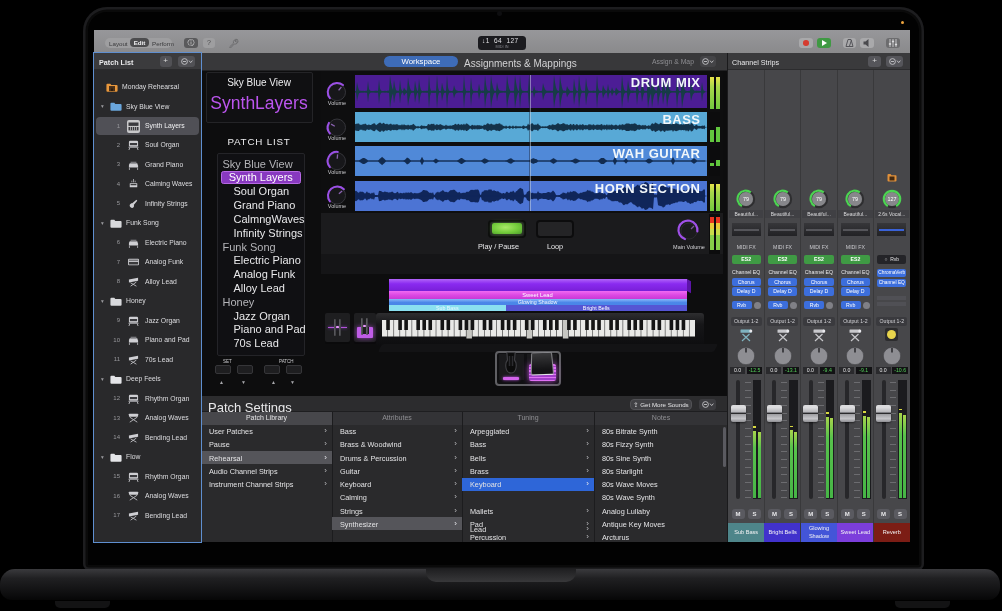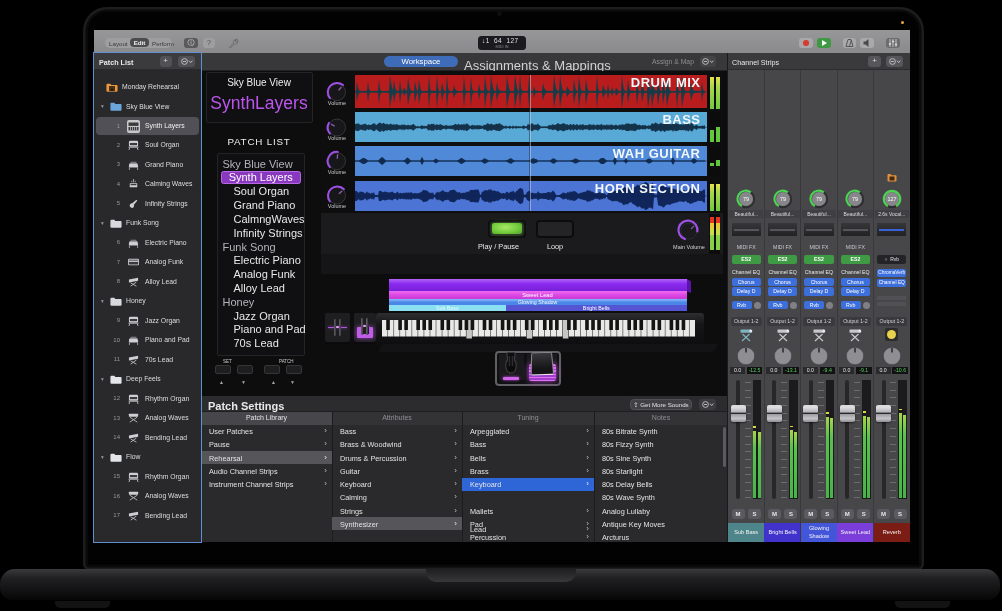--- a/index.html
+++ b/index.html
@@ -48,21 +48,21 @@
       </g>
       <g stroke="#dcdcde" stroke-width="1.6">
         <line x1="0.9" y1="5" x2="3.1" y2="5"></line>
         <line x1="3.9" y1="2.5" x2="6.1" y2="2.5"></line>
         <line x1="6.9" y1="5.5" x2="9.1" y2="5.5"></line>
       </g>
     </svg>
 
   <div class="abs" style="left:201px;top:52.5px;width:527px;height:18.5px;background:#38383a;border-bottom:1px solid #222224"></div>
   <div class="abs" style="left:384px;top:55.8px;width:74px;height:11.5px;background:#3e6cb8;border-radius:6px;text-align:center;font-size:7.8px;color:#fff;line-height:11.5px">Workspace</div>
-  <div class="abs" style="left:464px;top:58px;font-size:13px;color:#d2d2d4">Assignments &amp; Mappings</div>
+  <div class="abs" style="left:464px;top:58px;font-size:10px;color:#d2d2d4">Assignments &amp; Mappings</div>
   <div class="abs" style="left:652px;top:58.2px;font-size:6.8px;color:#8e8e92">Assign &amp; Map</div>
   <div class="abs" style="left:700px;top:56px;width:16px;height:11px;background:#444447;border-radius:3px;font-size:7px;color:#c8c8cc;text-align:center;line-height:11px"><svg width="12" height="7" style="margin-top:2px">
         <g fill="none" stroke="#c6c6ca" stroke-width="0.9">
           <circle cx="3.5" cy="3.5" r="2.9"></circle>
           <line x1="1.9" y1="3.5" x2="5.1" y2="3.5"></line>
           <path d="M8 2.6 L9.7 4.6 L11.4 2.6"></path>
         </g>
       </svg></div>
 
   <div class="abs" style="left:201px;top:71px;width:527px;height:325px;background:#0d0d0e"></div>
@@ -93,21 +93,21 @@
   <div class="abs" style="left:237px;top:365px;width:16px;height:9px;background:#1e1e20;border:1px solid #363639;border-radius:2px"></div>
   <div class="abs" style="left:264px;top:365px;width:16px;height:9px;background:#1e1e20;border:1px solid #363639;border-radius:2px"></div>
   <div class="abs" style="left:286px;top:365px;width:16px;height:9px;background:#1e1e20;border:1px solid #363639;border-radius:2px"></div>
   <div class="abs" style="left:219px;top:379px;font-size:5px;color:#a8a8ac">▲</div>
   <div class="abs" style="left:241px;top:379px;font-size:5px;color:#a8a8ac">▼</div>
   <div class="abs" style="left:271px;top:379px;font-size:5px;color:#a8a8ac">▲</div>
   <div class="abs" style="left:290px;top:379px;font-size:5px;color:#a8a8ac">▼</div>
 
   <div class="abs" style="left:321px;top:71px;width:402px;height:184px;background:#0e0e0f"></div>
   <div class="abs" style="left:321px;top:213px;width:402px;height:42px;background:#1b1b1d"></div>
-<div style="position:absolute;left:355px;top:74.5px;width:351.5px;height:33.5px;background:#b91c1c;overflow:hidden">
+<div style="position:absolute;left:355px;top:74.5px;width:351.5px;height:33.5px;background:#4c1d95;overflow:hidden">
 <svg width="351.5" height="33.5" style="position:absolute;left:0;top:0">
         <polygon points="0,15.9 1,16.1 2,7.1 3,12.0 4,15.3 5,15.7 6,15.8 7,15.9 8,15.7 9,15.9 10,16.0 11,15.8 12,15.8 13,6.0 14,13.9 15,15.6 16,15.9 17,16.0 18,15.9 19,16.0 20,15.8 21,15.7 22,15.7 23,16.0 24,4.6 25,13.6 26,15.6 27,16.0 28,16.0 29,15.9 30,15.7 31,16.1 32,16.1 33,15.6 34,15.7 35,0.4 36,7.6 37,12.3 38,15.0 39,5.0 40,11.4 41,14.9 42,15.7 43,15.7 44,15.8 45,4.7 46,13.3 47,16.0 48,15.8 49,12.4 50,14.2 51,15.3 52,15.7 53,2.5 54,8.7 55,13.1 56,15.5 57,15.7 58,16.0 59,15.7 60,5.8 61,11.6 62,15.3 63,16.0 64,4.0 65,11.0 66,15.0 67,16.1 68,16.0 69,15.7 70,16.0 71,15.7 72,15.7 73,15.8 74,0.3 75,12.5 76,15.7 77,15.8 78,15.6 79,15.8 80,15.6 81,16.0 82,0.3 83,12.3 84,16.0 85,15.9 86,15.7 87,7.6 88,12.5 89,15.4 90,15.7 91,16.1 92,0.3 93,12.4 94,15.8 95,15.7 96,15.9 97,15.9 98,15.6 99,10.3 100,13.4 101,15.3 102,15.6 103,16.0 104,16.0 105,15.9 106,16.1 107,15.9 108,15.6 109,0.3 110,12.5 111,15.7 112,16.1 113,15.8 114,16.1 115,15.9 116,2.5 117,13.1 118,15.6 119,16.0 120,15.7 121,15.9 122,16.1 123,15.8 124,8.4 125,14.1 126,15.9 127,15.6 128,15.6 129,15.8 130,0.3 131,9.2 132,14.3 133,15.8 134,15.8 135,15.7 136,0.3 137,7.4 138,12.3 139,15.2 140,16.0 141,15.8 142,7.1 143,12.5 144,15.1 145,15.6 146,15.7 147,15.8 148,15.9 149,16.0 150,15.8 151,16.0 152,0.3 153,7.7 154,12.7 155,15.5 156,15.9 157,15.8 158,16.1 159,15.6 160,0.3 161,7.0 162,12.6 163,15.4 164,16.0 165,0.3 166,12.5 167,15.6 168,15.7 169,15.9 170,16.0 171,15.9 172,15.9 173,15.6 174,1.6 175,12.7 176,15.8 177,16.0 178,15.9 179,10.4 180,14.8 181,15.7 182,15.6 183,16.1 184,16.0 185,16.1 186,16.0 187,15.7 188,8.1 189,11.7 190,14.2 191,15.5 192,15.7 193,15.8 194,15.7 195,15.7 196,15.7 197,16.1 198,15.8 199,0.3 200,7.3 201,12.4 202,15.0 203,15.8 204,16.0 205,0.3 206,7.5 207,12.4 208,15.4 209,15.6 210,15.8 211,15.9 212,11.0 213,13.2 214,14.6 215,15.9 216,15.7 217,16.0 218,16.1 219,3.5 220,11.1 221,15.1 222,15.9 223,15.9 224,0.3 225,9.2 226,14.4 227,16.0 228,15.8 229,15.7 230,16.1 231,3.0 232,10.7 233,14.6 234,15.9 235,15.7 236,15.8 237,15.9 238,15.6 239,15.7 240,15.7 241,15.9 242,0.4 243,12.4 244,15.8 245,15.6 246,15.9 247,16.0 248,10.1 249,12.9 250,14.8 251,15.8 252,15.8 253,9.1 254,14.7 255,15.8 256,16.1 257,12.2 258,15.1 259,15.9 260,15.9 261,12.5 262,14.1 263,15.1 264,16.0 265,16.0 266,15.9 267,0.3 268,9.4 269,14.3 270,15.8 271,16.1 272,15.7 273,5.1 274,11.7 275,14.8 276,15.7 277,15.6 278,15.6 279,15.8 280,16.0 281,15.8 282,3.6 283,13.1 284,16.0 285,16.0 286,15.7 287,6.6 288,11.8 289,15.3 290,15.9 291,15.8 292,15.9 293,0.3 294,7.6 295,12.6 296,15.3 297,0.7 298,8.0 299,12.9 300,15.0 301,15.6 302,15.6 303,2.5 304,10.5 305,14.5 306,16.0 307,16.0 308,3.8 309,11.1 310,15.1 311,15.8 312,1.3 313,8.3 314,13.0 315,15.3 316,15.8 317,16.0 318,16.0 319,16.0 320,15.9 321,15.8 322,0.3 323,12.3 324,16.1 325,16.0 326,16.0 327,0.3 328,7.2 329,12.4 330,15.2 331,15.7 332,16.1 333,15.9 334,15.8 335,15.8 336,7.6 337,11.4 338,14.2 339,15.3 340,15.9 341,15.6 342,15.7 343,15.8 344,15.8 345,15.9 346,15.9 347,7.1 348,14.1 349,15.9 350,15.8 350,17.7 349,17.6 348,19.4 347,26.4 346,17.6 345,17.6 344,17.7 343,17.7 342,17.8 341,17.9 340,17.6 339,18.2 338,19.3 337,22.1 336,25.9 335,17.7 334,17.7 333,17.6 332,17.4 331,17.8 330,18.3 329,21.1 328,26.3 327,33.2 326,17.5 325,17.5 324,17.4 323,21.2 322,33.2 321,17.7 320,17.6 319,17.5 318,17.5 317,17.5 316,17.7 315,18.2 314,20.5 313,25.2 312,32.2 311,17.7 310,18.4 309,22.4 308,29.7 307,17.5 306,17.5 305,19.0 304,23.0 303,31.0 302,17.9 301,17.9 300,18.5 299,20.6 298,25.5 297,32.8 296,18.2 295,20.9 294,25.9 293,33.2 292,17.6 291,17.7 290,17.6 289,18.2 288,21.7 287,26.9 286,17.8 285,17.5 284,17.5 283,20.4 282,29.9 281,17.7 280,17.5 279,17.7 278,17.9 277,17.9 276,17.8 275,18.7 274,21.8 273,28.4 272,17.8 271,17.4 270,17.7 269,19.2 268,24.1 267,33.2 266,17.6 265,17.5 264,17.5 263,18.4 262,19.4 261,21.0 260,17.6 259,17.6 258,18.4 257,21.3 256,17.4 255,17.7 254,18.8 253,24.4 252,17.7 251,17.7 250,18.7 249,20.6 248,23.4 247,17.5 246,17.6 245,17.9 244,17.7 243,21.1 242,33.1 241,17.6 240,17.8 239,17.8 238,17.9 237,17.6 236,17.7 235,17.8 234,17.6 233,18.9 232,22.8 231,30.5 230,17.4 229,17.8 228,17.7 227,17.5 226,19.1 225,24.3 224,33.2 223,17.6 222,17.6 221,18.4 220,22.4 219,30.0 218,17.4 217,17.5 216,17.8 215,17.6 214,18.9 213,20.3 212,22.5 211,17.6 210,17.7 209,17.9 208,18.1 207,21.1 206,26.0 205,33.2 204,17.5 203,17.7 202,18.5 201,21.1 200,26.2 199,33.2 198,17.7 197,17.4 196,17.8 195,17.8 194,17.8 193,17.7 192,17.8 191,18.0 190,19.3 189,21.8 188,25.4 187,17.8 186,17.5 185,17.4 184,17.5 183,17.4 182,17.9 181,17.8 180,18.7 179,23.1 178,17.6 177,17.5 176,17.7 175,20.8 174,31.9 173,17.9 172,17.6 171,17.6 170,17.5 169,17.6 168,17.8 167,17.9 166,21.0 165,33.2 164,17.5 163,18.1 162,20.9 161,26.5 160,33.2 159,17.9 158,17.4 157,17.7 156,17.6 155,18.0 154,20.8 153,25.8 152,33.2 151,17.5 150,17.7 149,17.5 148,17.6 147,17.7 146,17.8 145,17.9 144,18.4 143,21.0 142,26.4 141,17.7 140,17.5 139,18.3 138,21.2 137,26.1 136,33.2 135,17.8 134,17.7 133,17.7 132,19.2 131,24.3 130,33.2 129,17.7 128,17.9 127,17.9 126,17.6 125,19.4 124,25.1 123,17.7 122,17.4 121,17.6 120,17.8 119,17.5 118,17.9 117,20.4 116,31.0 115,17.6 114,17.4 113,17.7 112,17.4 111,17.8 110,21.0 109,33.2 108,17.9 107,17.6 106,17.4 105,17.6 104,17.5 103,17.5 102,17.9 101,18.2 100,20.1 99,23.2 98,17.9 97,17.6 96,17.6 95,17.8 94,17.7 93,21.1 92,33.2 91,17.4 90,17.8 89,18.1 88,21.0 87,25.9 86,17.8 85,17.6 84,17.5 83,21.2 82,33.2 81,17.5 80,17.9 79,17.7 78,17.9 77,17.7 76,17.8 75,21.0 74,33.2 73,17.7 72,17.8 71,17.8 70,17.5 69,17.8 68,17.5 67,17.4 66,18.5 65,22.5 64,29.5 63,17.5 62,18.2 61,21.9 60,27.7 59,17.8 58,17.5 57,17.8 56,18.0 55,20.4 54,24.8 53,31.0 52,17.8 51,18.2 50,19.3 49,21.1 48,17.7 47,17.5 46,20.2 45,28.8 44,17.7 43,17.8 42,17.8 41,18.6 40,22.1 39,28.5 38,18.5 37,21.2 36,25.9 35,33.1 34,17.8 33,17.9 32,17.4 31,17.4 30,17.8 29,17.6 28,17.5 27,17.5 26,17.9 25,19.9 24,28.9 23,17.5 22,17.8 21,17.8 20,17.7 19,17.5 18,17.6 17,17.5 16,17.6 15,17.9 14,19.6 13,27.5 12,17.7 11,17.7 10,17.5 9,17.6 8,17.8 7,17.6 6,17.7 5,17.8 4,18.2 3,21.5 2,26.4 1,17.4 0,17.6" fill="#173c47"></polygon>
         <rect x="0" y="16.2" width="351.5" height="1" fill="#173c47" opacity="0.8"></rect>
       </svg>
 <div style="position:absolute;right:6px;top:0px;font-size:13px;font-weight:bold;color:#f2f7fa;letter-spacing:0.5px">DRUM MIX</div>
 </div>
 <div style="position:absolute;left:355px;top:111.5px;width:351.5px;height:30.5px;background:#58a9d6;overflow:hidden">
 <svg width="351.5" height="30.5" style="position:absolute;left:0;top:0">
         <polygon points="0,12.3 1,11.8 2,11.7 3,11.4 4,11.6 5,13.0 6,12.6 7,13.1 8,11.8 9,12.4 10,11.5 11,12.1 12,13.2 13,12.8 14,12.4 15,12.9 16,13.1 17,12.2 18,11.8 19,11.3 20,11.4 21,13.2 22,12.6 23,11.8 24,10.9 25,10.5 26,11.1 27,12.2 28,10.8 29,11.1 30,12.1 31,12.3 32,11.4 33,12.4 34,12.5 35,12.0 36,11.5 37,12.7 38,12.6 39,12.2 40,12.8 41,12.2 42,12.3 43,12.5 44,13.4 45,12.7 46,13.4 47,12.0 48,13.4 49,11.9 50,13.2 51,13.1 52,13.5 53,12.6 54,13.2 55,13.5 56,12.8 57,13.2 58,11.7 59,12.3 60,13.6 61,13.9 62,14.8 63,13.8 64,14.8 65,14.4 66,13.5 67,13.3 68,14.3 69,13.5 70,14.2 71,14.1 72,14.0 73,12.0 74,12.2 75,12.7 76,11.9 77,11.8 78,12.2 79,11.6 80,13.4 81,12.5 82,12.2 83,12.8 84,13.1 85,12.1 86,12.6 87,12.9 88,13.4 89,13.8 90,13.7 91,12.5 92,13.8 93,13.6 94,14.0 95,13.3 96,13.8 97,13.5 98,13.0 99,12.9 100,11.7 101,12.1 102,12.9 103,11.8 104,12.1 105,13.2 106,12.0 107,12.5 108,12.8 109,11.6 110,13.1 111,11.5 112,11.5 113,12.2 114,13.0 115,14.1 116,13.8 117,12.7 118,13.0 119,13.8 120,12.8 121,14.0 122,12.8 123,13.5 124,13.1 125,13.5 126,13.5 127,13.7 128,13.9 129,12.4 130,13.0 131,12.8 132,11.5 133,11.3 134,12.0 135,12.4 136,11.4 137,12.1 138,12.7 139,12.5 140,12.8 141,11.4 142,12.1 143,11.7 144,11.5 145,11.2 146,12.7 147,12.3 148,14.1 149,13.7 150,14.8 151,13.3 152,14.4 153,14.8 154,14.1 155,13.4 156,14.7 157,14.4 158,13.2 159,14.8 160,14.5 161,13.6 162,14.8 163,14.1 164,14.8 165,13.9 166,14.8 167,14.4 168,13.5 169,13.6 170,14.6 171,14.2 172,13.9 173,11.4 174,12.9 175,12.6 176,12.0 177,11.1 178,11.7 179,13.0 180,12.5 181,12.8 182,12.4 183,11.3 184,13.3 185,13.2 186,14.7 187,14.4 188,14.2 189,14.7 190,14.2 191,14.5 192,14.5 193,13.8 194,13.2 195,12.8 196,13.7 197,12.2 198,12.4 199,12.7 200,13.0 201,12.5 202,11.8 203,11.1 204,11.7 205,12.6 206,12.0 207,12.0 208,10.9 209,11.6 210,11.8 211,12.7 212,11.9 213,12.7 214,13.2 215,12.2 216,11.7 217,13.4 218,11.9 219,12.1 220,13.5 221,12.5 222,12.0 223,13.1 224,13.4 225,12.1 226,13.3 227,12.6 228,12.1 229,13.3 230,13.2 231,12.8 232,13.6 233,13.1 234,12.1 235,12.8 236,12.3 237,13.4 238,12.2 239,12.4 240,13.5 241,12.9 242,12.6 243,12.8 244,12.7 245,13.0 246,12.3 247,12.0 248,13.7 249,12.4 250,13.2 251,13.2 252,12.0 253,13.7 254,12.2 255,13.5 256,12.4 257,12.4 258,13.3 259,13.5 260,13.1 261,12.5 262,13.3 263,13.8 264,12.9 265,12.2 266,13.5 267,11.9 268,12.4 269,12.7 270,12.6 271,11.5 272,11.6 273,11.6 274,11.6 275,11.9 276,12.3 277,11.4 278,12.3 279,11.3 280,11.5 281,11.7 282,12.7 283,13.2 284,12.5 285,13.1 286,13.6 287,13.4 288,12.8 289,13.8 290,12.7 291,13.5 292,14.2 293,13.6 294,13.2 295,14.0 296,12.5 297,11.2 298,11.5 299,12.2 300,10.6 301,10.7 302,11.6 303,11.8 304,12.4 305,11.3 306,10.8 307,11.8 308,12.0 309,10.7 310,10.6 311,12.3 312,11.6 313,12.1 314,11.7 315,12.2 316,12.1 317,12.4 318,10.6 319,12.2 320,11.7 321,11.3 322,11.6 323,12.0 324,12.2 325,12.7 326,12.0 327,12.5 328,12.5 329,12.1 330,12.8 331,11.1 332,12.4 333,11.1 334,11.4 335,12.9 336,11.1 337,11.3 338,11.9 339,14.1 340,13.8 341,12.7 342,12.7 343,14.2 344,13.7 345,14.2 346,13.9 347,13.7 348,13.6 349,14.1 350,13.1 350,17.4 349,16.4 348,16.9 347,16.8 346,16.6 345,16.3 344,16.8 343,16.3 342,17.8 341,17.8 340,16.7 339,16.4 338,18.6 337,19.2 336,19.4 335,17.6 334,19.1 333,19.4 332,18.1 331,19.4 330,17.7 329,18.4 328,18.0 327,18.0 326,18.5 325,17.8 324,18.3 323,18.5 322,18.9 321,19.2 320,18.8 319,18.3 318,19.9 317,18.1 316,18.4 315,18.3 314,18.8 313,18.4 312,18.9 311,18.2 310,19.9 309,19.8 308,18.5 307,18.7 306,19.7 305,19.2 304,18.1 303,18.7 302,18.9 301,19.8 300,19.9 299,18.3 298,19.0 297,19.3 296,18.0 295,16.5 294,17.3 293,16.9 292,16.3 291,17.0 290,17.8 289,16.7 288,17.7 287,17.1 286,16.9 285,17.4 284,18.0 283,17.3 282,17.8 281,18.8 280,19.0 279,19.2 278,18.2 277,19.1 276,18.2 275,18.6 274,18.9 273,18.9 272,18.9 271,19.0 270,17.9 269,17.8 268,18.1 267,18.6 266,17.0 265,18.3 264,17.6 263,16.7 262,17.2 261,18.0 260,17.4 259,17.0 258,17.2 257,18.1 256,18.1 255,17.0 254,18.3 253,16.8 252,18.5 251,17.3 250,17.3 249,18.1 248,16.8 247,18.5 246,18.2 245,17.5 244,17.8 243,17.7 242,17.9 241,17.6 240,17.0 239,18.1 238,18.3 237,17.1 236,18.2 235,17.7 234,18.4 233,17.4 232,16.9 231,17.7 230,17.3 229,17.2 228,18.4 227,17.9 226,17.2 225,18.4 224,17.1 223,17.4 222,18.5 221,18.0 220,17.0 219,18.4 218,18.6 217,17.1 216,18.8 215,18.3 214,17.3 213,17.8 212,18.6 211,17.8 210,18.7 209,18.9 208,19.6 207,18.5 206,18.5 205,17.9 204,18.8 203,19.4 202,18.7 201,18.0 200,17.5 199,17.8 198,18.1 197,18.3 196,16.8 195,17.7 194,17.3 193,16.7 192,16.0 191,16.0 190,16.3 189,15.8 188,16.3 187,16.1 186,15.8 185,17.3 184,17.2 183,19.2 182,18.1 181,17.7 180,18.0 179,17.5 178,18.8 177,19.4 176,18.5 175,17.9 174,17.6 173,19.1 172,16.6 171,16.3 170,15.9 169,16.9 168,17.0 167,16.1 166,15.8 165,16.6 164,15.8 163,16.4 162,15.8 161,16.9 160,16.0 159,15.8 158,17.3 157,16.1 156,15.8 155,17.1 154,16.4 153,15.8 152,16.1 151,17.2 150,15.8 149,16.8 148,16.4 147,18.2 146,17.8 145,19.3 144,19.0 143,18.8 142,18.4 141,19.1 140,17.7 139,18.0 138,17.8 137,18.4 136,19.1 135,18.1 134,18.5 133,19.2 132,19.0 131,17.7 130,17.5 129,18.1 128,16.6 127,16.8 126,17.0 125,17.0 124,17.4 123,17.0 122,17.7 121,16.5 120,17.7 119,16.7 118,17.5 117,17.8 116,16.7 115,16.4 114,17.5 113,18.3 112,19.0 111,19.0 110,17.4 109,18.9 108,17.7 107,18.0 106,18.5 105,17.3 104,18.4 103,18.7 102,17.6 101,18.4 100,18.8 99,17.6 98,17.5 97,17.0 96,16.7 95,17.2 94,16.5 93,16.9 92,16.7 91,18.0 90,16.8 89,16.7 88,17.1 87,17.6 86,17.9 85,18.4 84,17.4 83,17.7 82,18.3 81,18.0 80,17.1 79,18.9 78,18.3 77,18.7 76,18.6 75,17.8 74,18.3 73,18.5 72,16.5 71,16.4 70,16.3 69,17.0 68,16.2 67,17.2 66,17.0 65,16.1 64,15.8 63,16.7 62,15.8 61,16.6 60,16.9 59,18.2 58,18.8 57,17.3 56,17.7 55,17.0 54,17.3 53,17.9 52,17.0 51,17.4 50,17.3 49,18.6 48,17.1 47,18.5 46,17.1 45,17.8 44,17.1 43,18.0 42,18.2 41,18.3 40,17.7 39,18.3 38,17.9 37,17.8 36,19.0 35,18.5 34,18.0 33,18.1 32,19.1 31,18.2 30,18.4 29,19.4 28,19.7 27,18.3 26,19.4 25,20.0 24,19.6 23,18.7 22,17.9 21,17.3 20,19.1 19,19.2 18,18.7 17,18.3 16,17.4 15,17.6 14,18.1 13,17.7 12,17.3 11,18.4 10,19.0 9,18.1 8,18.7 7,17.4 6,17.9 5,17.5 4,18.9 3,19.1 2,18.8 1,18.7 0,18.2" fill="#14324a"></polygon>
         <rect x="0" y="14.8" width="351.5" height="1" fill="#14324a" opacity="0.8"></rect>
@@ -296,21 +296,21 @@
       <path d="M6 2 Q5 0.5 8 0.5 L12 0.5 Q15 0.5 14 2 L13.5 8 Q16 11 15 16 Q14 21 10 21 Q6 21 5 16 Q4 11 6.5 8 Z" fill="#0c0c0c" stroke="#3e3e42" stroke-width="1.2"></path>
       <path d="M8.5 4 L8.5 14 M11.5 4 L11.5 14" stroke="#2c2c30" stroke-width="1.5"></path>
     </svg>
   <div class="abs" style="left:503px;top:376.5px;width:16px;height:3px;background:#d363ea;border-radius:1px;box-shadow:0 0 3px #c055e8"></div>
   <div class="abs" style="left:527px;top:354px;width:30px;height:26px;background:#1a1a1c"></div>
   <div class="abs" style="left:528.5px;top:364px;width:27px;height:17px;background:repeating-linear-gradient(#e070f5 0 1.6px,#a040c8 1.6px 3.2px);border-radius:2px;box-shadow:0 0 6px rgba(210,90,240,0.8)"></div>
   <div class="abs" style="left:531px;top:351px;width:22px;height:24px;background:linear-gradient(#3a3a3c,#141416 80%);border:1.5px solid #8a8a8e;border-bottom-color:#e8e8ec;border-radius:2px;transform:perspective(60px) rotateX(18deg) rotate(-2deg);box-sizing:border-box"></div>
 
   <div class="abs" style="left:201px;top:396px;width:527px;height:146px;background:#2a2a2c"></div>
   <div class="abs" style="left:201px;top:396px;width:527px;height:16px;background:#2c2c2e;border-bottom:1px solid #1e1e20"></div>
-  <div class="abs" style="left:208px;top:399.5px;font-size:11px;font-weight:bold;color:#e8e8ea">Patch Settings</div>
+  <div class="abs" style="left:208px;top:399.5px;font-size:13px;font-weight:normal;color:#e8e8ea">Patch Settings</div>
   <div class="abs" style="left:630px;top:398.5px;width:62px;height:11px;background:#414145;border:1px solid #525256;border-radius:4px;font-size:6.2px;color:#e4e4e6;text-align:center;line-height:10px;white-space:nowrap">⇪ Get More Sounds</div>
   <div class="abs" style="left:699px;top:398.5px;width:17px;height:11px;background:#3c3c40;border-radius:3px;font-size:7px;color:#c8c8cc;text-align:center;line-height:11px"><svg width="12" height="7" style="margin-top:2px">
         <g fill="none" stroke="#c6c6ca" stroke-width="0.9">
           <circle cx="3.5" cy="3.5" r="2.9"></circle>
           <line x1="1.9" y1="3.5" x2="5.1" y2="3.5"></line>
           <path d="M8 2.6 L9.7 4.6 L11.4 2.6"></path>
         </g>
       </svg></div>
   <div class="abs" style="left:201px;top:412px;width:527px;height:12.5px;background:#333336"></div>
   <div class="abs" style="left:201px;top:412px;width:131px;height:12.5px;background:#47474b;text-align:center;font-size:7px;color:#e4e4e6;line-height:12.5px">Patch Library</div>
@@ -418,21 +418,21 @@
 <div style="position:absolute;left:594px;top:437.8px;width:134px;height:13.25px;">
       <div style="position:absolute;left:8px;top:2.5px;font-size:7.3px;color:#e2e2e4;white-space:nowrap">80s Fizzy Synth</div>
     </div>
 <div style="position:absolute;left:594px;top:451.0px;width:134px;height:13.25px;">
       <div style="position:absolute;left:8px;top:2.5px;font-size:7.3px;color:#e2e2e4;white-space:nowrap">80s Sine Synth</div>
     </div>
 <div style="position:absolute;left:594px;top:464.2px;width:134px;height:13.25px;">
       <div style="position:absolute;left:8px;top:2.5px;font-size:7.3px;color:#e2e2e4;white-space:nowrap">80s Starlight</div>
     </div>
 <div style="position:absolute;left:594px;top:477.5px;width:134px;height:13.25px;">
-      <div style="position:absolute;left:8px;top:2.5px;font-size:7.3px;color:#e2e2e4;white-space:nowrap">80s Delay Bells</div>
+      <div style="position:absolute;left:8px;top:2.5px;font-size:7.3px;color:#e2e2e4;white-space:nowrap">80s Wave Moves</div>
     </div>
 <div style="position:absolute;left:594px;top:490.8px;width:134px;height:13.25px;">
       <div style="position:absolute;left:8px;top:2.5px;font-size:7.3px;color:#e2e2e4;white-space:nowrap">80s Wave Synth</div>
     </div>
 <div style="position:absolute;left:594px;top:504.0px;width:134px;height:13.25px;">
       <div style="position:absolute;left:8px;top:2.5px;font-size:7.3px;color:#e2e2e4;white-space:nowrap">Analog Lullaby</div>
     </div>
 <div style="position:absolute;left:594px;top:517.2px;width:134px;height:13.25px;">
       <div style="position:absolute;left:8px;top:2.5px;font-size:7.3px;color:#e2e2e4;white-space:nowrap">Antique Key Moves</div>
     </div>

